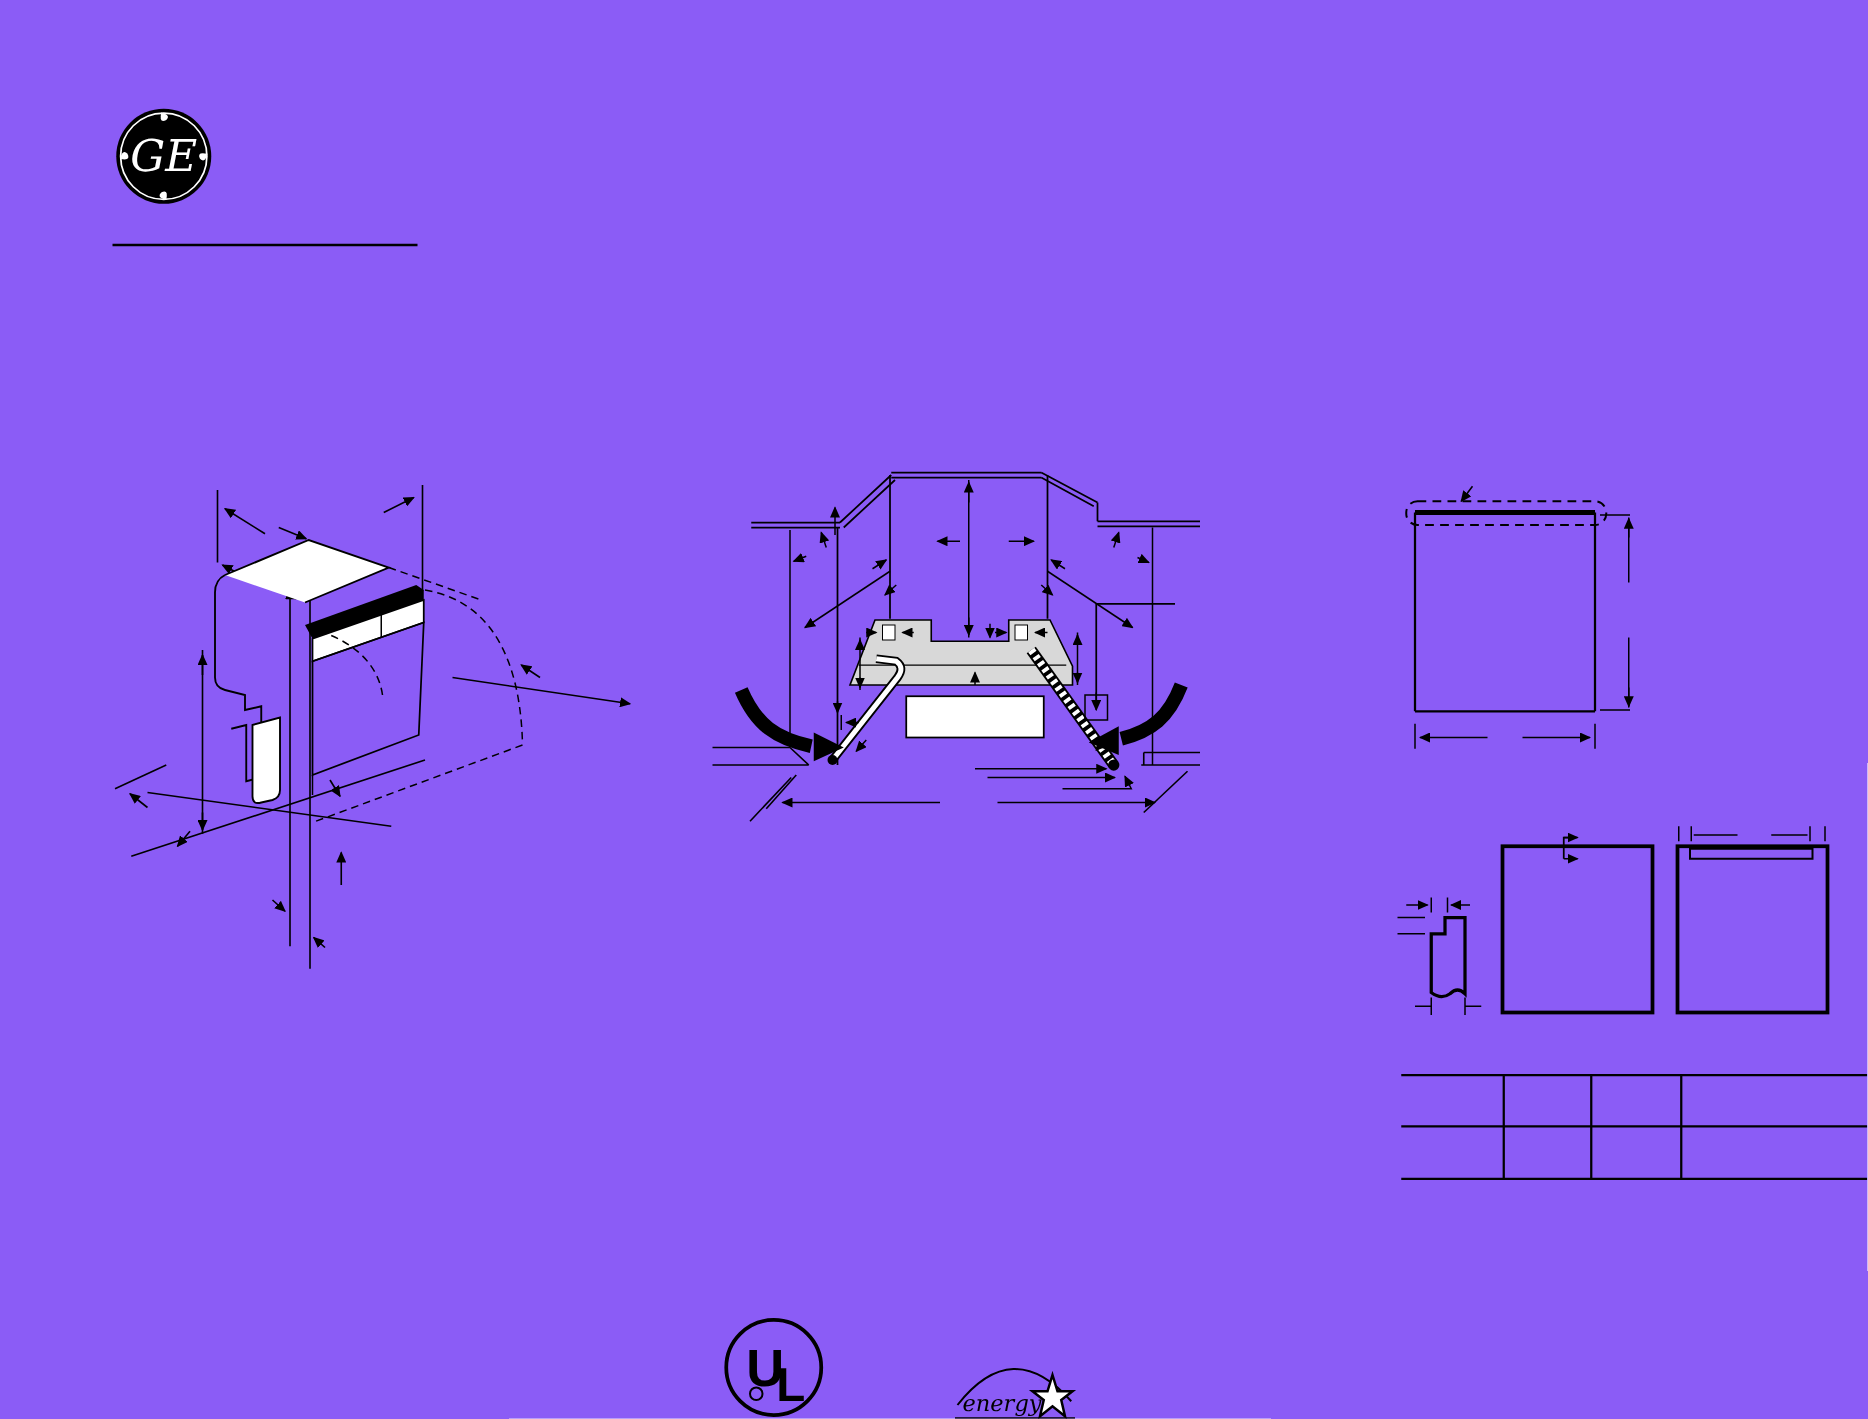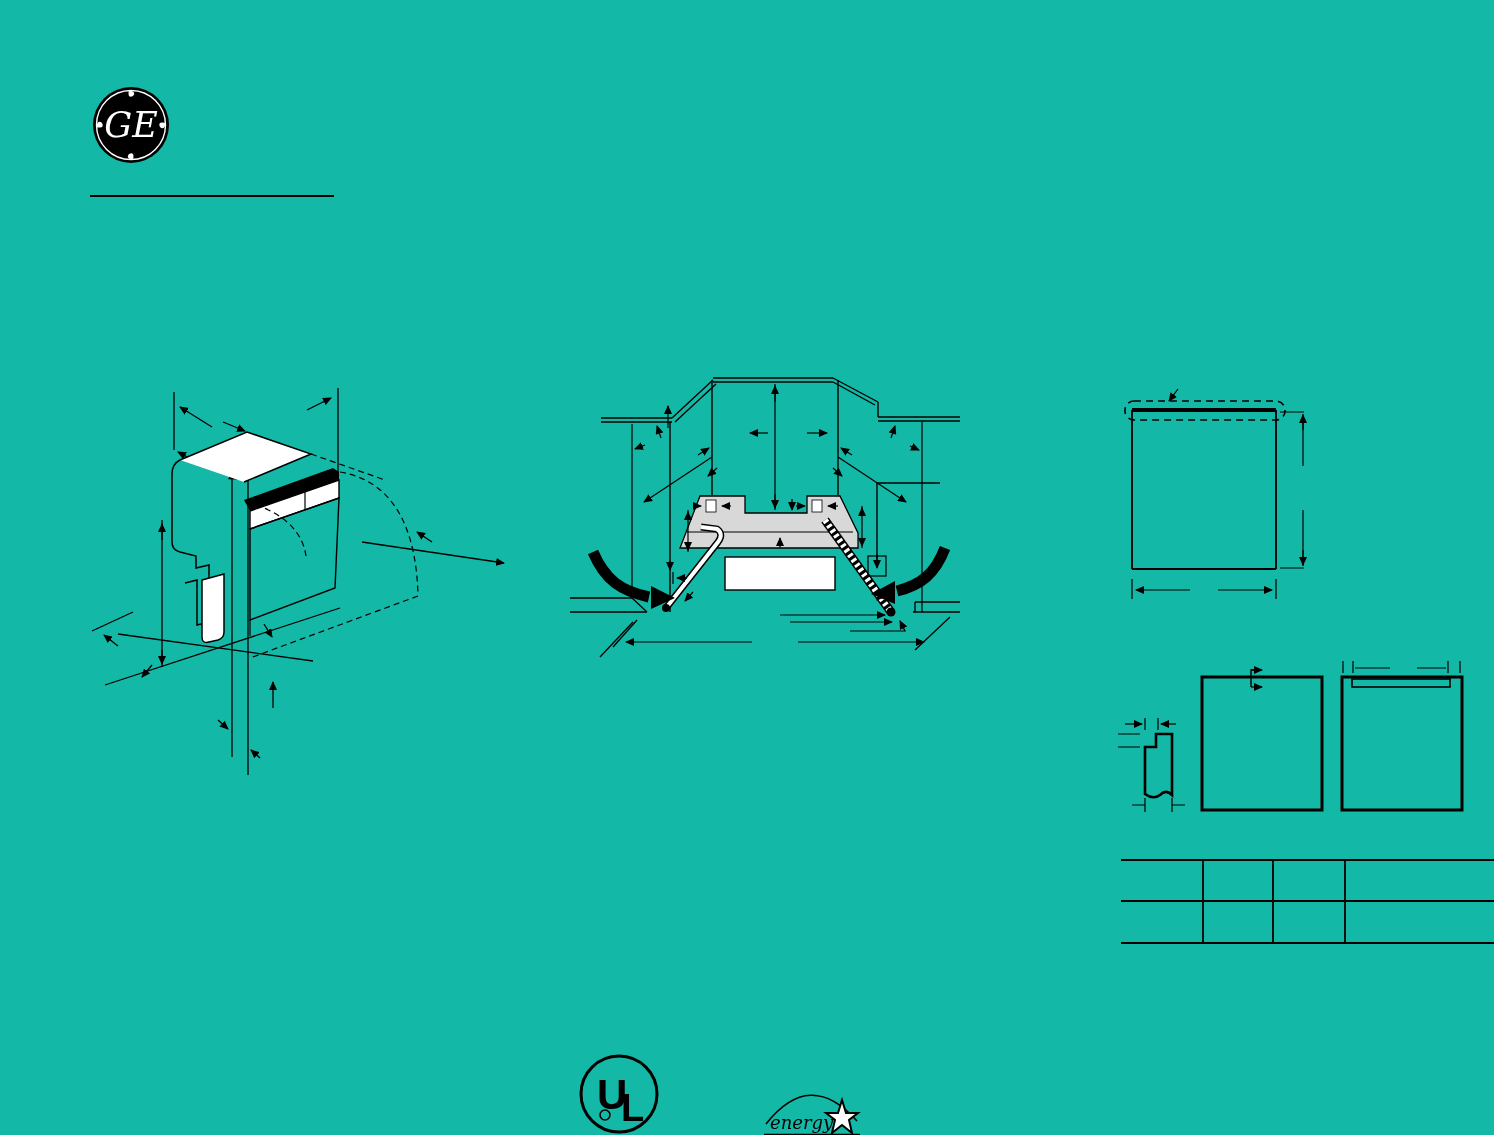--- a/index.html
+++ b/index.html
@@ -1,16 +1,16 @@
 <!DOCTYPE html>
 <html><head>
 <meta charset="utf-8">
 <style>
   html,body{margin:0;padding:0;background:#fff;}
-  .page{position:relative;width:1494px;height:1135px;background:#14b8a6;overflow:hidden;
+  .page{position:relative;width:1494px;height:1135px;background:#8b5cf6;overflow:hidden;
         font-family:"Liberation Sans",sans-serif;}
   .abs{position:absolute;}
   .rule{position:absolute;left:90px;top:195px;width:244px;height:2px;background:#000;}
   svg{display:block;}
 </style>
 </head>
 <body>
 
 <div class="page">
 

